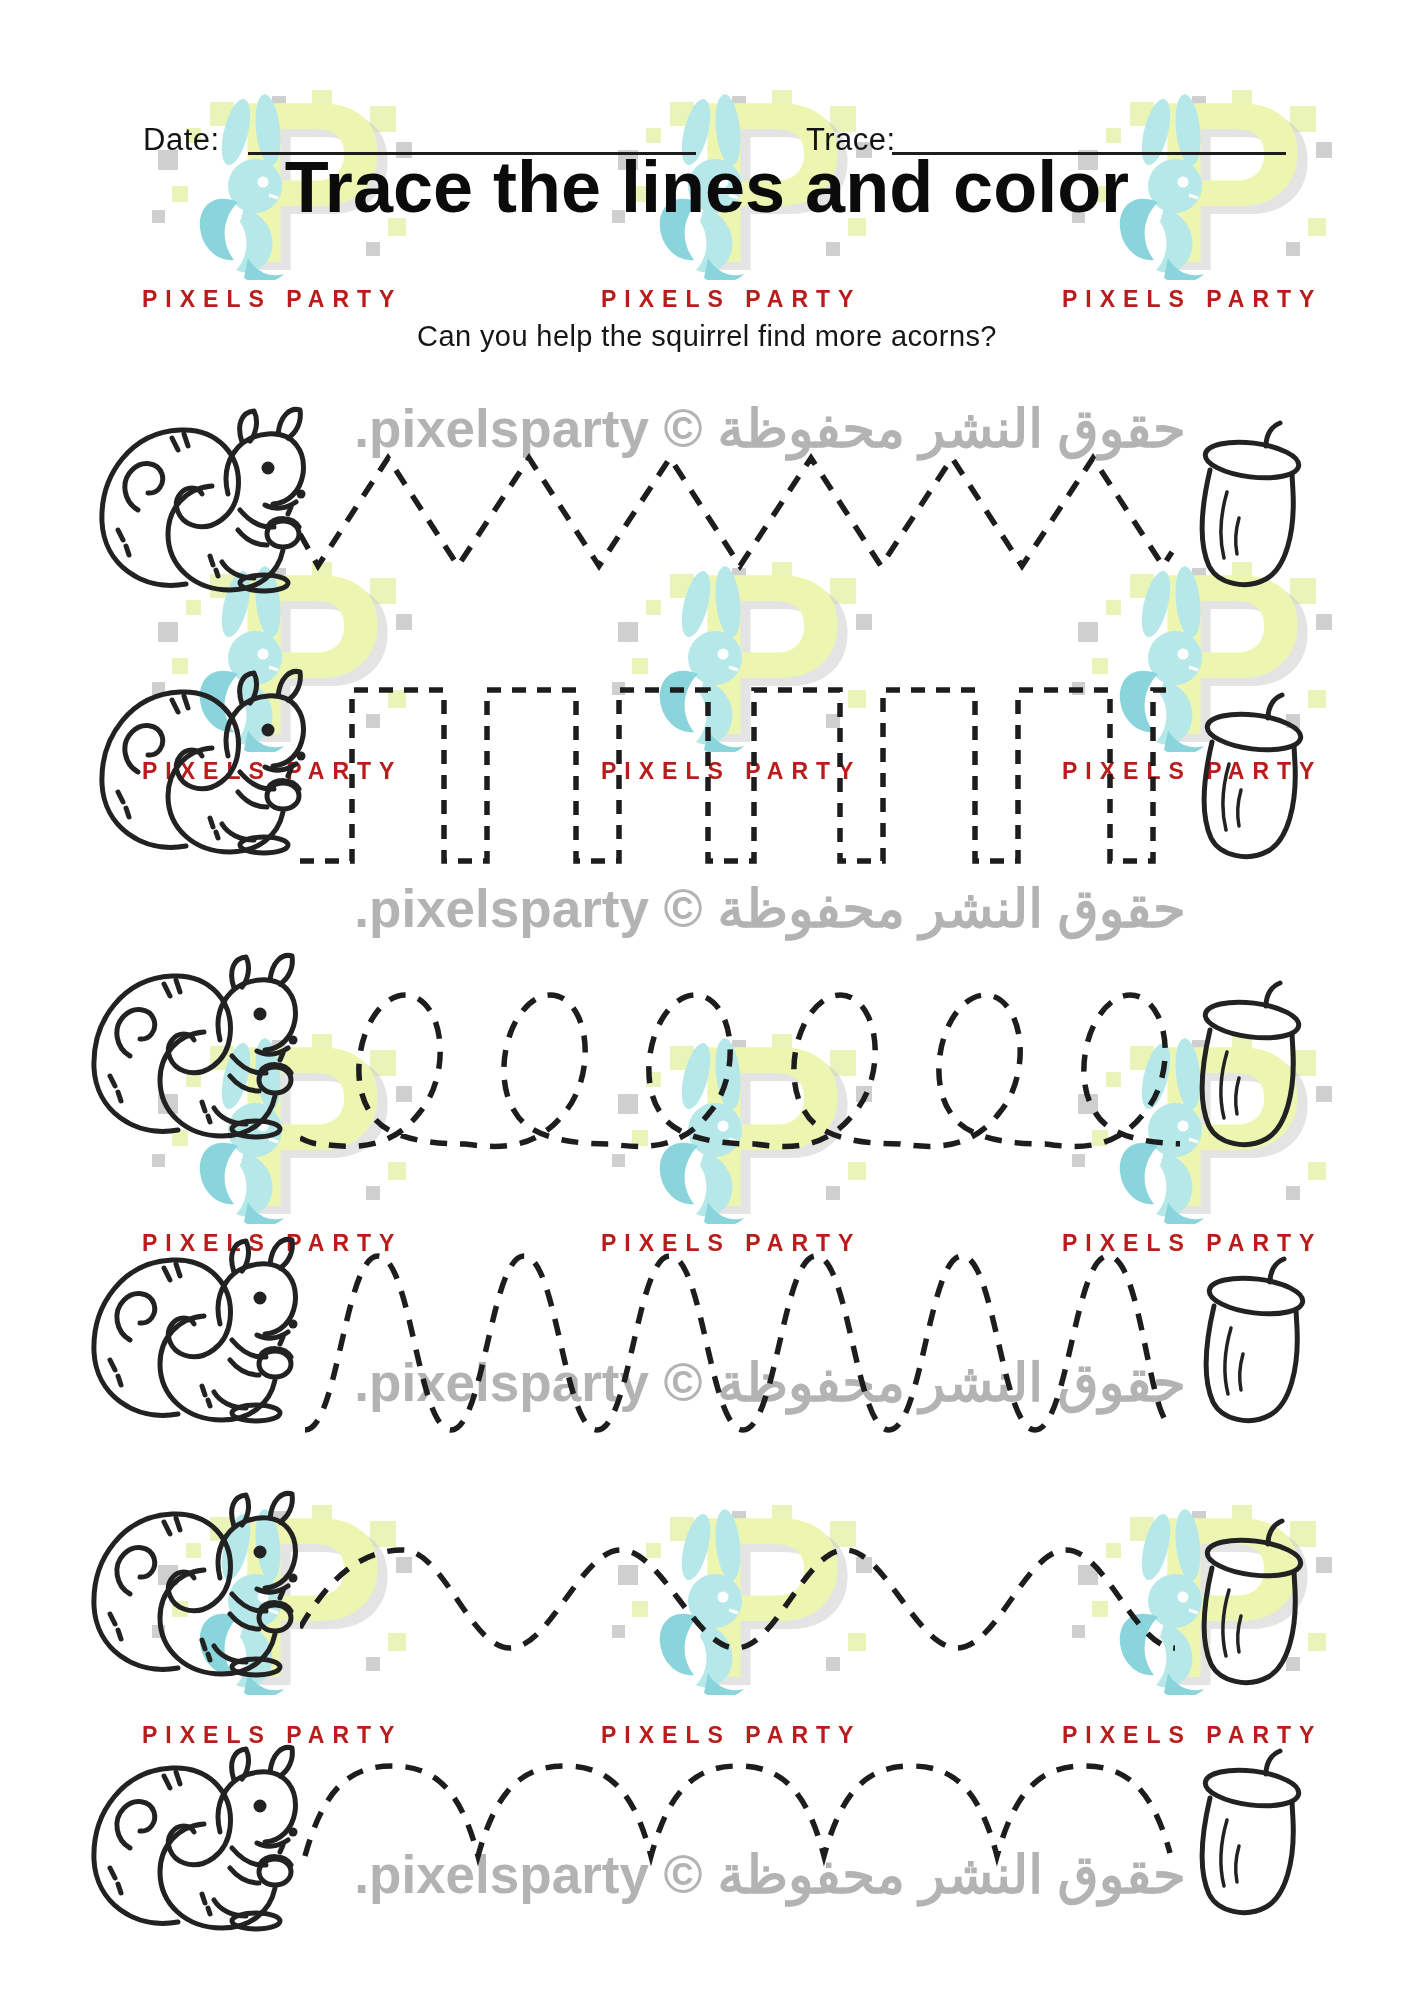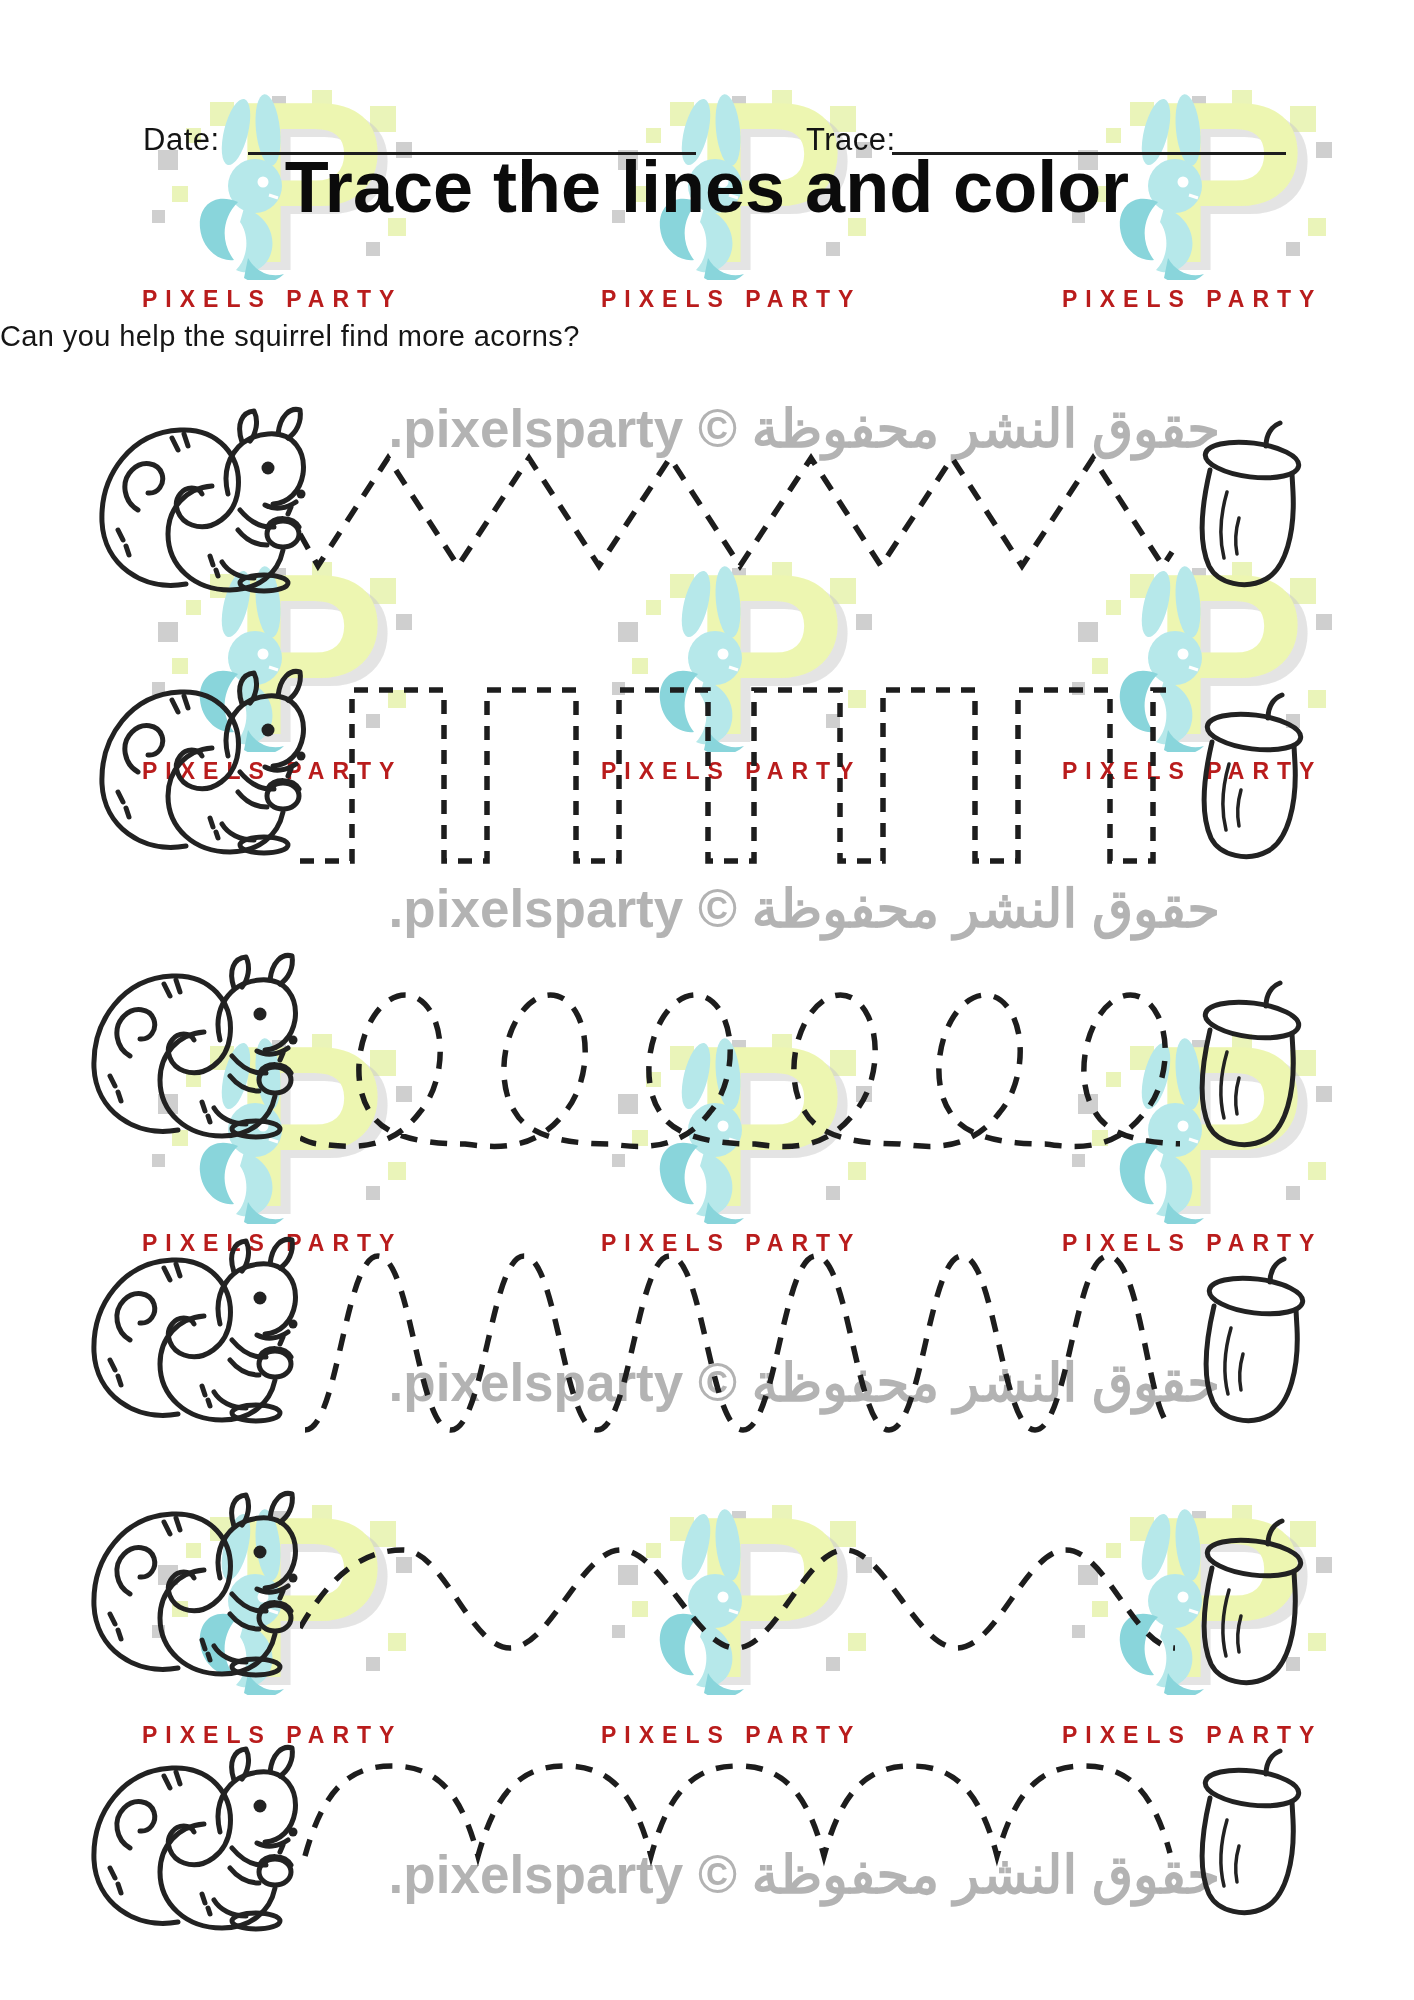--- a/index.html
+++ b/index.html
@@ -3,28 +3,28 @@
 <meta charset="utf-8">
 <style>
   html,body{margin:0;padding:0;background:#ffffff;}
   .page{position:relative;width:1414px;height:2000px;background:#fff;overflow:hidden;
         font-family:"Liberation Sans",sans-serif;}
   
   .wm{position:absolute;pointer-events:none;}
   .logo-tile{width:280px;height:190px;opacity:.92;}
   .wm-brand{width:300px;font-size:23px;font-weight:700;letter-spacing:8px;
             color:#b91c1c;white-space:nowrap;}
-  .wm-big{left:320px;width:900px;text-align:right;font-size:53px;font-weight:700;
+  .wm-big{left:320px;width:900px;text-align:center;font-size:53px;font-weight:700;
           color:#adadad;opacity:.92;white-space:nowrap;direction:rtl;}
   
   .hdr-label{position:absolute;font-size:31px;font-weight:500;color:#141414;letter-spacing:.5px;}
   .hdr-line{position:absolute;border-top:3px solid #1d1d1d;height:0;}
   .title{position:absolute;top:146px;left:0;width:100%;text-align:center;
          font-size:72px;font-weight:800;letter-spacing:0;color:#0b0b0b;}
-  .subtitle{position:absolute;top:320px;left:0;width:100%;
+  .subtitle{position:absolute;top:320px;left:0;width:100%;text-align:center;
             font-size:29px;font-weight:500;color:#161616;letter-spacing:.4px;}
   
   .art{position:absolute;}
   path.dash{fill:none;stroke:#1d1d1d;stroke-width:5.5;stroke-dasharray:17 13;}
   .ln{fill:none;stroke:#222;stroke-width:5;stroke-linecap:round;stroke-linejoin:round;}
 </style>
 </head>
 <body>
 
 <svg width="0" height="0" style="position:absolute" aria-hidden="true">

